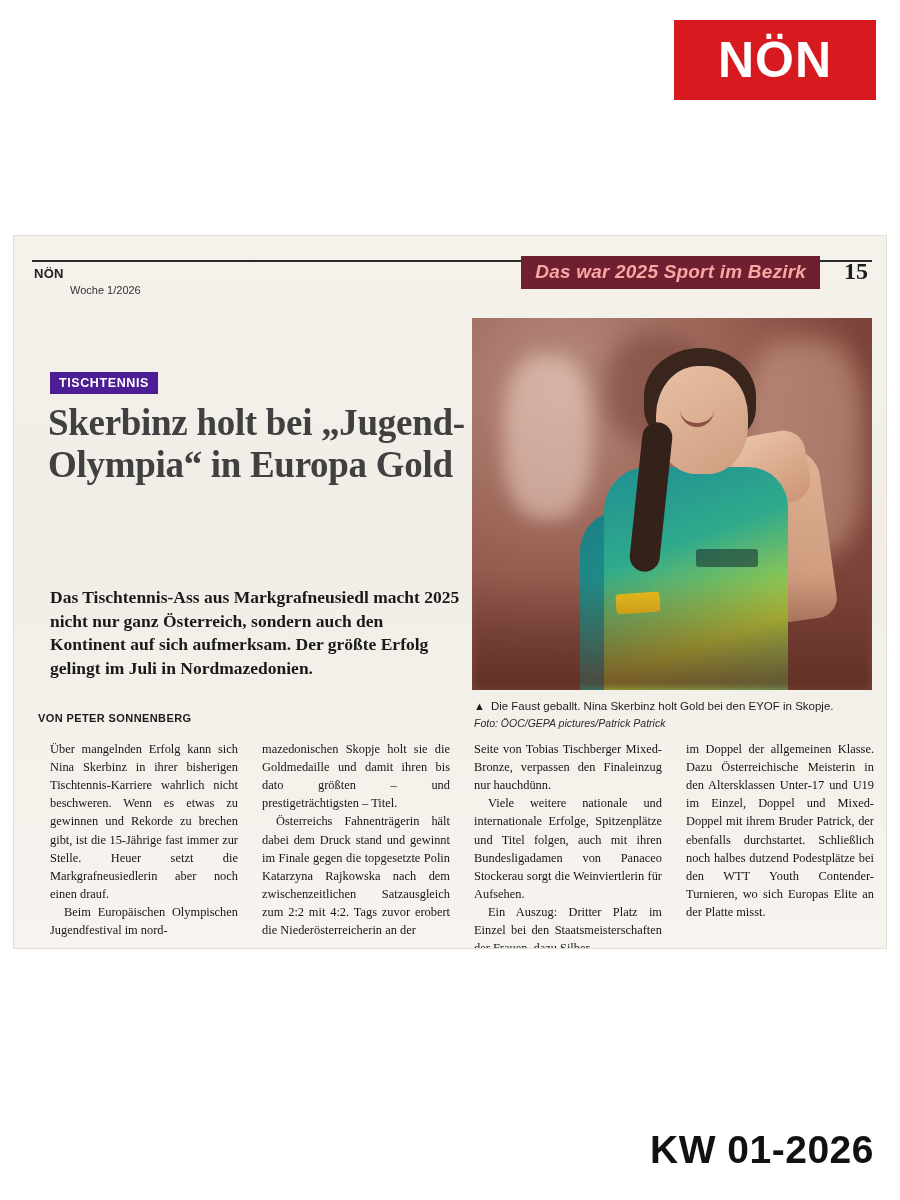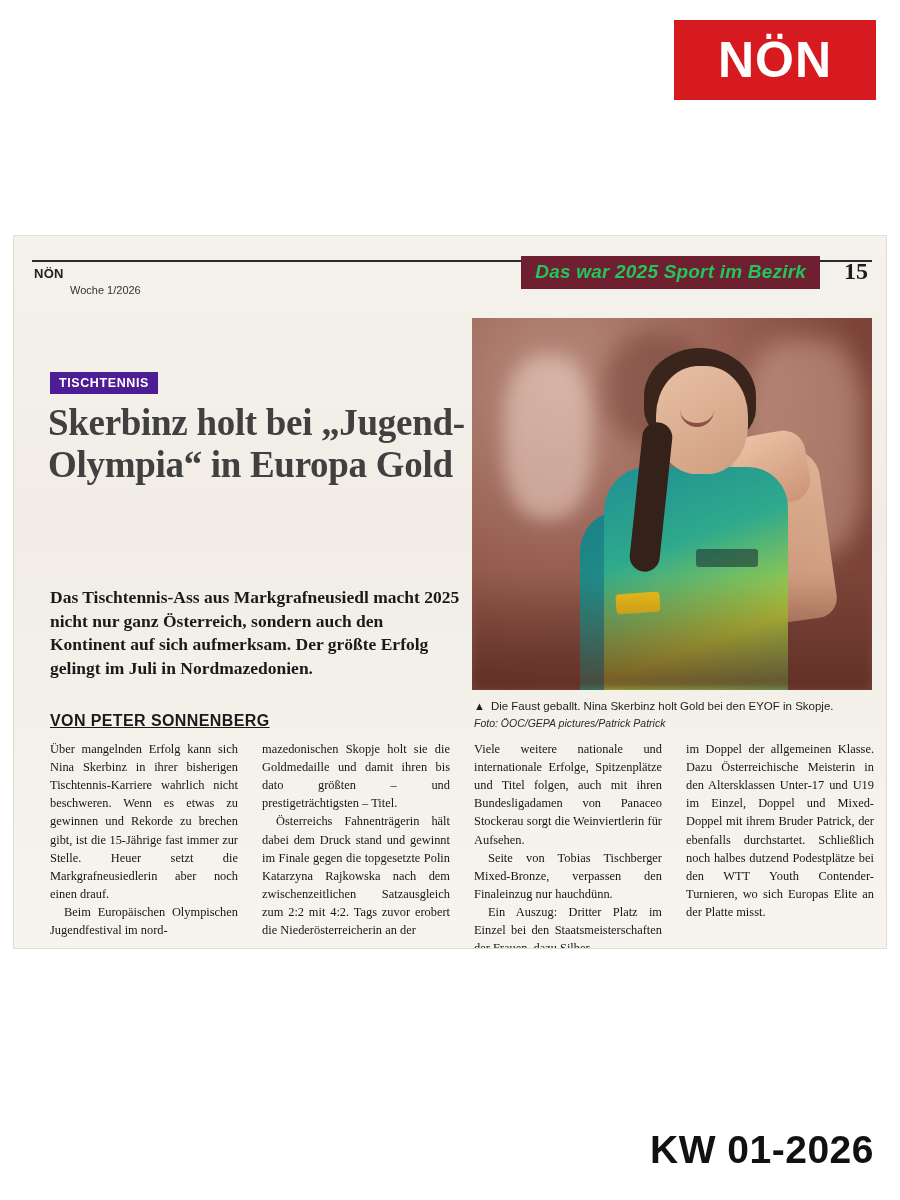--- a/index.html
+++ b/index.html
@@ -86,21 +86,21 @@
     font-family: "Liberation Sans", sans-serif;
     font-size: 11px;
     color: #333;
     margin-top: 16px;
   }
   .banner {
     position: absolute;
     right: 66px;
     top: -4px;
     background: #6e2030;
-    color: #22c55e;
+    color: #fca5a5;
     padding: 5px 14px 6px 14px;
     font-family: "Liberation Sans", sans-serif;
     font-weight: bold;
     font-style: italic;
     font-size: 19px;
     letter-spacing: .2px;
     white-space: nowrap;
   }
   .pagenum {
     position: absolute;
@@ -143,28 +143,27 @@
     top: 350px;
     width: 410px;
     font-family: "Liberation Serif", serif;
     font-weight: bold;
     font-size: 17.5px;
     line-height: 1.35;
     color: #1a1a1a;
   }
   .byline {
     position: absolute;
-    left: 36px;
+    left: 24px;
     top: 476px;
     font-family: "Liberation Sans", sans-serif;
     font-weight: bold;
-    font-size: 16px;
+    font-size: 11px;
     letter-spacing: .4px;
     color: #1a1a1a;
-    text-decoration: underline;
   }
 
   
   .photo {
     position: absolute;
     left: 458px;
     top: 82px;
     width: 400px;
     height: 372px;
     overflow: hidden;
@@ -346,22 +345,22 @@
   <div class="cols">
     <div class="col">
       <p>Über mangelnden Erfolg kann sich Nina Skerbinz in ihrer bisherigen Tischtennis-Karriere wahrlich nicht beschweren. Wenn es etwas zu gewinnen und Rekorde zu brechen gibt, ist die 15-Jährige fast immer zur Stelle. Heuer setzt die Markgrafneusiedlerin aber noch einen drauf.</p>
       <p>Beim Europäischen Olympischen Jugendfestival im nord-</p>
     </div>
     <div class="col">
       <p>mazedonischen Skopje holt sie die Goldmedaille und damit ihren bis dato größten – und prestigeträchtigsten – Titel.</p>
       <p>Österreichs Fahnenträgerin hält dabei dem Druck stand und gewinnt im Finale gegen die topgesetzte Polin Katarzyna Rajkowska nach dem zwischenzeitlichen Satzausgleich zum 2:2 mit 4:2. Tags zuvor erobert die Niederösterreicherin an der</p>
     </div>
     <div class="col">
+      <p>Seite von Tobias Tischberger Mixed-Bronze, verpassen den Finaleinzug nur hauchdünn.</p>
       <p>Viele weitere nationale und internationale Erfolge, Spitzenplätze und Titel folgen, auch mit ihren Bundesligadamen von Panaceo Stockerau sorgt die Weinviertlerin für Aufsehen.</p>
-      <p>Seite von Tobias Tischberger Mixed-Bronze, verpassen den Finaleinzug nur hauchdünn.</p>
       <p>Ein Auszug: Dritter Platz im Einzel bei den Staatsmeisterschaften der Frauen, dazu Silber</p>
     </div>
     <div class="col">
       <p>im Doppel der allgemeinen Klasse. Dazu Österreichische Meisterin in den Altersklassen Unter-17 und U19 im Einzel, Doppel und Mixed-Doppel mit ihrem Bruder Patrick, der ebenfalls durchstartet. Schließlich noch halbes dutzend Podestplätze bei den WTT Youth Contender-Turnieren, wo sich Europas Elite an der Platte misst.</p>
     </div>
   </div>
 </div>
 
 <div class="kw">KW 01-2026</div>
 

